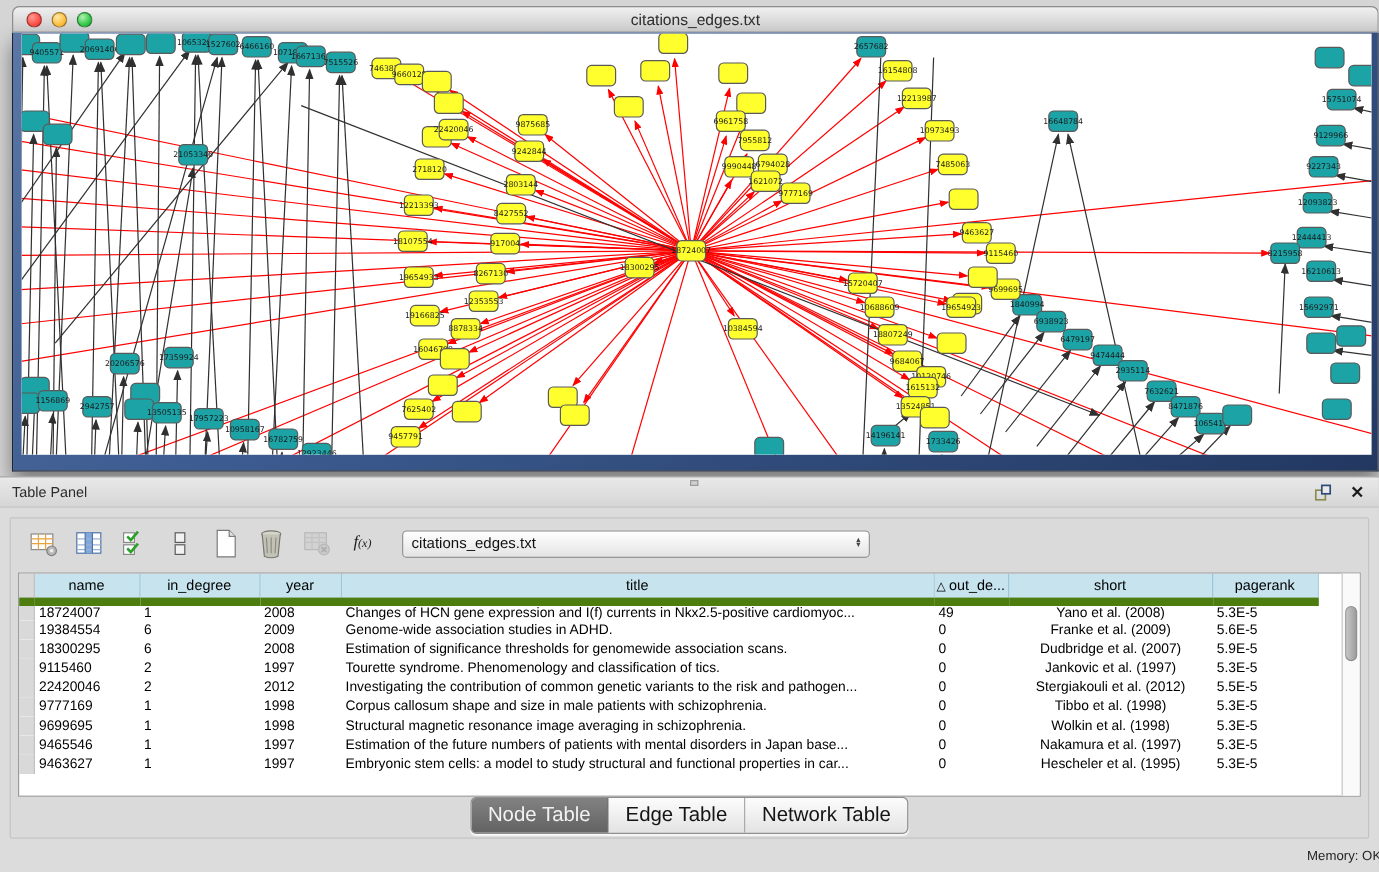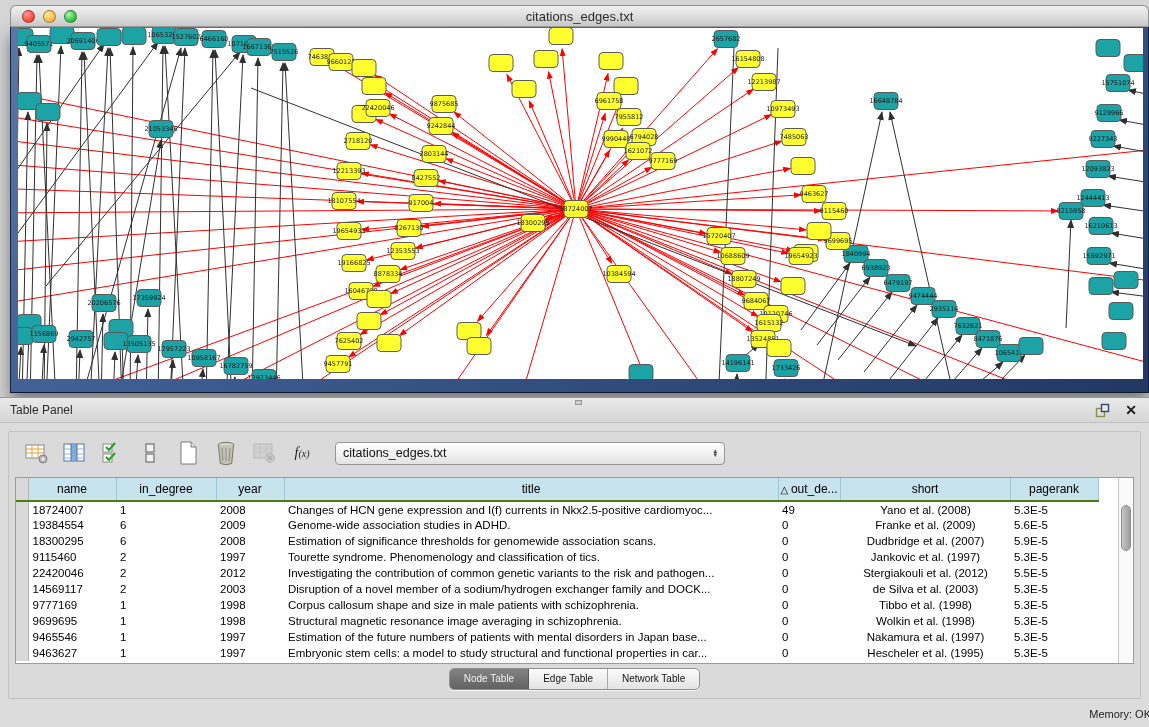--- a/index.html
+++ b/index.html
@@ -42,34 +42,34 @@
   .fx small { font-size:10px; }
   .net-select { width:390px; height:23px; margin-left:8px; border:1px solid #969696; border-radius:4px;
                 background:linear-gradient(#ffffff,#ececec 70%,#e2e2e2); display:flex; align-items:center;
                 padding:0 7px; box-shadow:inset 0 1px 0 #fff; }
   .net-select .val { font-size:12.5px; color:#111; flex:1; }
   .stepper { display:flex; flex-direction:column; line-height:4.5px; font-size:7px; color:#444; }
 
   .table-wrap { margin:3px 6px 0 6px; height:187px; background:#fff; border:1px solid #9b9b9b; display:flex; position:relative; }
   table.grid { flex:1; border-collapse:collapse; table-layout:fixed; font-size:11.5px; color:#000; align-self:flex-start; width:calc(100% - 15px); }
   table.grid th { height:23px; font-weight:normal; font-size:12px; text-align:center;
-                  background:#c6e3ee; border-right:1px solid #9ec6d6; border-bottom:2px solid #4d7c0f; overflow:hidden; white-space:nowrap; }
+                  background:#c6e3ee; border-right:1px solid #9ec6d6; border-bottom:7px solid #4d7c0f; overflow:hidden; white-space:nowrap; }
   table.grid th.gutter, table.grid td.gutter { background:#d9d9d9; border-right:1px solid #b4b4b4; }
   table.grid th.filler, table.grid td.filler { background:#fff; border:none; }
   table.grid td { height:16px; padding:0 3px 0 4px; white-space:nowrap; overflow:hidden; }
   table.grid td.c-center { text-align:center; }
   .sort-tri { font-size:10px; }
   .vscroll { width:15px; background:#fafafa; border-left:1px solid #c6c6c6; position:relative; }
   .vthumb { position:absolute; left:2px; right:2px; top:27px; height:46px; border-radius:7px;
             border:1px solid #8f8f8f; background:linear-gradient(90deg,#c6c6c6,#9d9d9d); }
 
   .tabs-row { height:30px; display:flex; justify-content:center; align-items:center; }
   .segmented { display:flex; border:1px solid #8f8f8f; border-radius:5px; overflow:hidden;
                background:linear-gradient(#fcfcfc,#e3e3e3); box-shadow:0 1px 1px rgba(255,255,255,.8); }
-  .seg-tab { padding:4px 14px 5px; font-size:10px; color:#141414; border-right:1px solid #aaa; cursor:default;text-align:right; }
+  .seg-tab { padding:4px 14px 5px; font-size:17px; color:#141414; border-right:1px solid #aaa; cursor:default;text-align:right; }
   .seg-tab:last-child { border-right:none; }
   .seg-tab.selected { background:linear-gradient(#828282,#626262); color:#f2f2f2; border-right-color:#5a5a5a; }
 
   .statusbar { position:absolute; left:0; bottom:0; width:100%; height:27px; display:flex; align-items:center;
                justify-content:flex-end; padding-right:12px; gap:7px;margin-left:34px; }
   .mem-label { font-size:11px; color:#1e1e1e; }
   .led { width:13px; height:13px; border-radius:50%; border:1px solid #555;
          background:radial-gradient(circle at 35% 30%, #9ff09a, #3cc53c 65%, #279327); }
 </style>
 </head>
@@ -606,31 +606,20 @@
               <td>2</td>
               <td>2012</td>
               <td>Investigating the contribution of common genetic variants to the risk and pathogen...</td>
               <td>0</td>
               <td class="c-center">Stergiakouli et al. (2012)</td>
               <td>5.5E-5</td>
               <td class="filler"></td>
             </tr>
             <tr>
               <td class="gutter"></td>
-              <td>14569117</td>
-              <td>2</td>
-              <td>2003</td>
-              <td>Disruption of a novel member of a sodium/hydrogen exchanger family and DOCK...</td>
-              <td>0</td>
-              <td class="c-center">de Silva et al. (2003)</td>
-              <td>5.3E-5</td>
-              <td class="filler"></td>
-            </tr>
-            <tr>
-              <td class="gutter"></td>
               <td>9777169</td>
               <td>1</td>
               <td>1998</td>
               <td>Corpus callosum shape and size in male patients with schizophrenia.</td>
               <td>0</td>
               <td class="c-center">Tibbo et al. (1998)</td>
               <td>5.3E-5</td>
               <td class="filler"></td>
             </tr>
             <tr>

